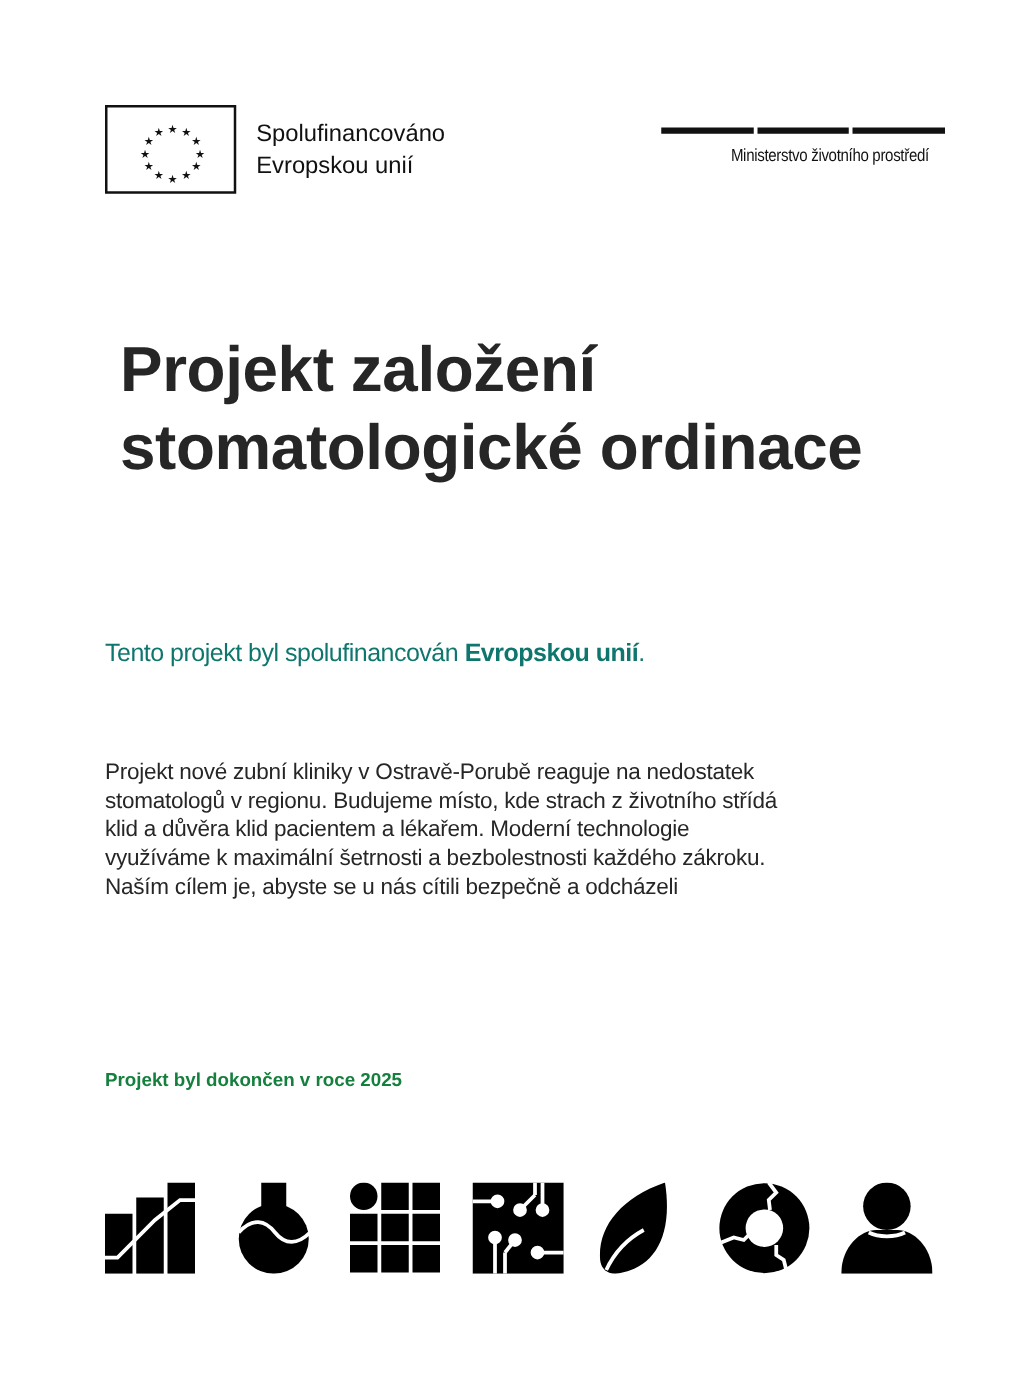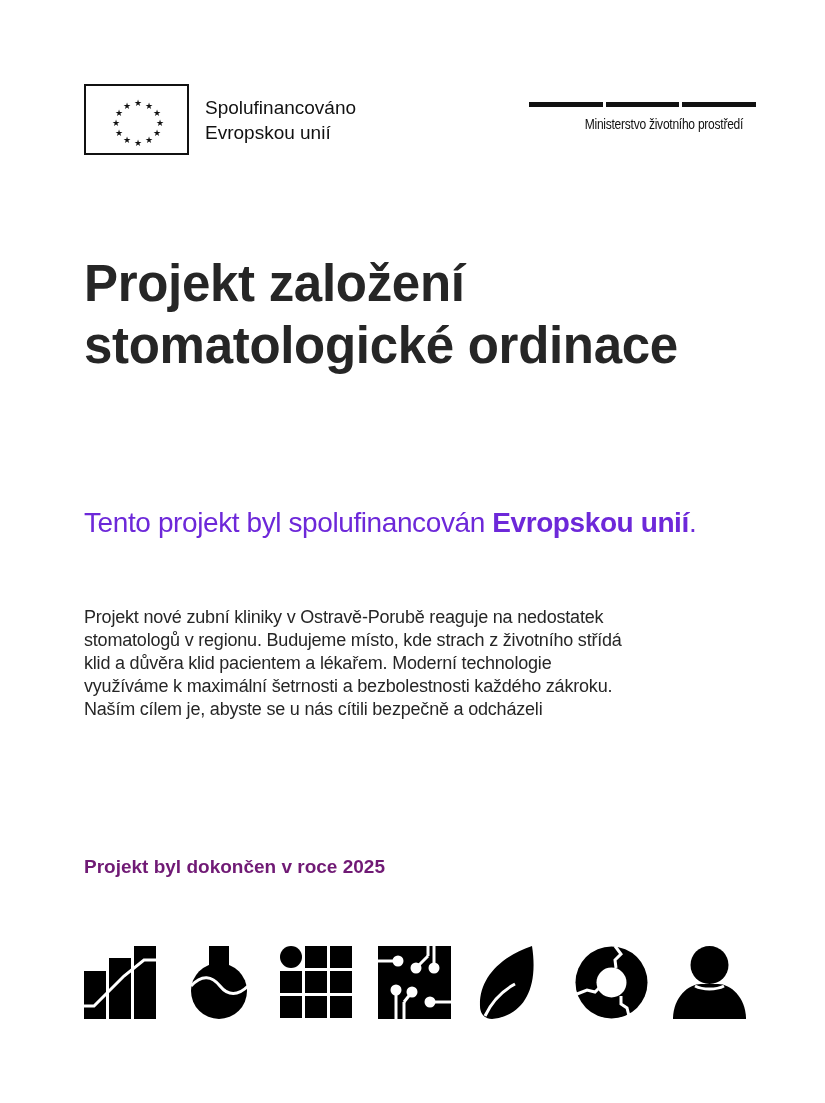--- a/index.html
+++ b/index.html
@@ -7,27 +7,27 @@
          font-family: "Liberation Sans", sans-serif; color: #222222; }
   .eu-logo { position: absolute; left: 84px; top: 84px; display: flex; align-items: center; }
   .eu-flag { width: 105px; height: 71px; border: 2px solid #111; box-sizing: border-box; position: relative; }
   .eu-flag svg { position: absolute; left: 0; top: 0; }
   .eu-text { margin-left: 16px; font-family: Liberation Sans, sans-serif; font-size: 19px; line-height: 25px; color: #111; }
   .mzp-logo { position: absolute; left: 529px; top: 102px; width: 227px; }
   .mzp-bars { display: flex; gap: 3px; }
   .mzp-bars span { flex: 1; height: 5px; background: #111; display: block; }
   .mzp-text { margin-top: 9px; text-align: right; font-family: "Liberation Sans", sans-serif; font-size: 14px;
               color: #111; letter-spacing: -0.3px; transform: scaleX(0.86); transform-origin: right center; padding-right: 15px; white-space: nowrap; }
-  h1 { position: absolute; left: 84px; top: 253px; margin: 0; width: 680px;
+  h1 { position: absolute; left: 84px; top: 253px; margin: 12px; width: 680px;
        font-size: 51px; line-height: 62px; font-weight: bold; color: #262626; letter-spacing: -0.3px; }
-  .lead { position: absolute; left: 84px; top: 508px; margin: 0; font-size: 28px; line-height: 30px; color: #6d28d9; letter-spacing: -0.4px; }
+  .lead { position: absolute; left: 84px; top: 508px; margin: 0; font-size: 20px; line-height: 30px; color: #0f766e; letter-spacing: -0.4px; }
   .lead b { font-weight: bold; }
   .body-text { position: absolute; left: 84px; top: 606px; margin: 0; width: 660px; font-size: 18px; line-height: 23px; color: #262626; letter-spacing: -0.2px; }
   .body-text span { display: block; white-space: nowrap; }
-  .completed { position: absolute; left: 84px; top: 856px; margin: 0; font-size: 19px; font-weight: bold; color: #701a75; }
+  .completed { position: absolute; left: 84px; top: 856px; margin: 0; font-size: 15px; font-weight: bold; color: #15803d; }
   .icons { position: absolute; left: 84px; top: 946px; width: 662px; display: flex; justify-content: space-between; }
   .icon { width: 73px; height: 73px; display: block; }
 </style>
 </head>
 <body>
 
 <div class="eu-logo">
   <div class="eu-flag">
     <svg width="101" height="67" viewBox="0 0 101 67">
       <g fill="#111">

